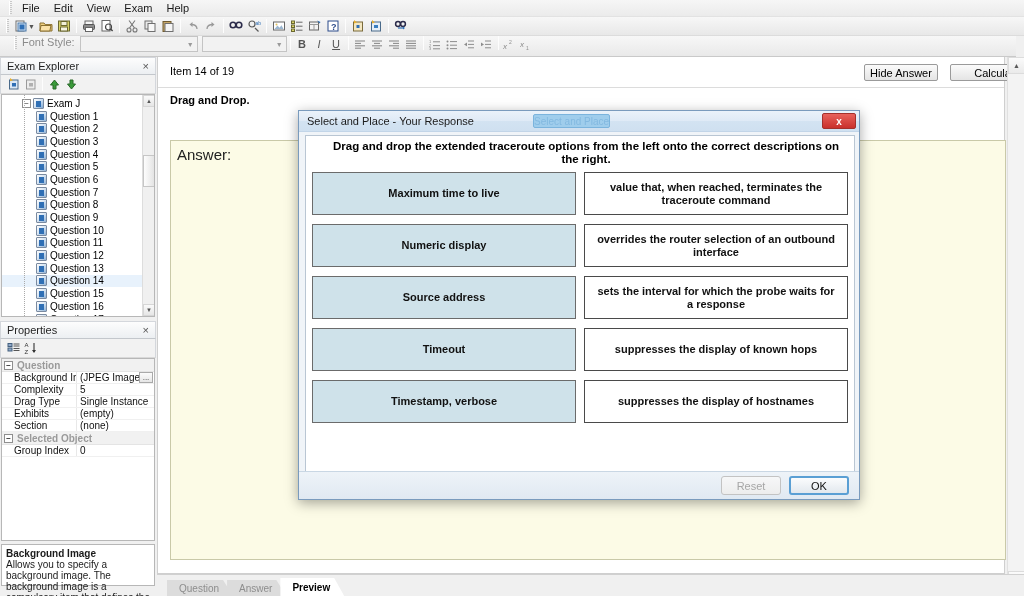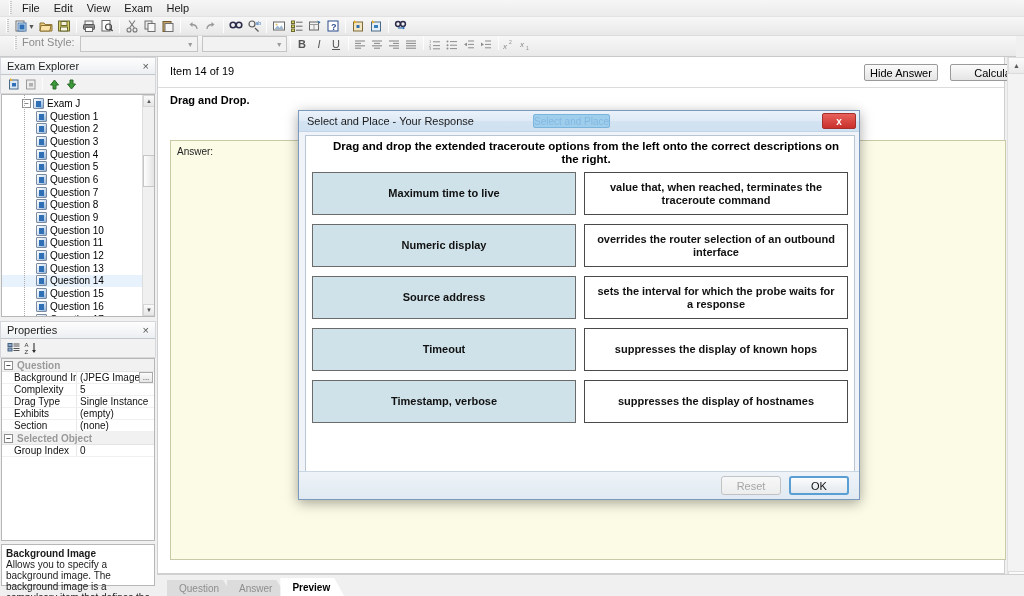--- a/index.html
+++ b/index.html
@@ -170,21 +170,21 @@
     position:absolute; top:7px; height:17px; font-size:11px;
     background:linear-gradient(to bottom,#fbfbfb,#e4e4e4);
     border:1px solid #9a9a9a; border-radius:2px; color:#000;
     display:flex;align-items:center;justify-content:center; cursor:default;
   }
   .hdr-sep { position:absolute; left:0; top:30px; width:846px; height:1px; background:#dcdcdc; }
   .answer-area {
     position:absolute; left:12px; top:83px; width:836px; height:420px;
     background:#fcfbe6; border:1px solid #c9c9a8;
   }
-  .answer-label { position:absolute; left:6px; top:5px; font-size:10px; color:#222; }
+  .answer-label { position:absolute; left:6px; top:5px; font-size:15px; color:#222; }
 
   
   .right-sb {
     position:absolute; right:0; top:57px; width:17px; height:531px;
     background:#f3f3f3; border-left:1px solid #e0e0e0;
   }
   .rsb-btn {
     width:17px;height:17px;display:flex;align-items:center;justify-content:center;
     font-size:7px;color:#5a5a5a;background:linear-gradient(to bottom,#fbfbfb,#eaeaea);
     border:1px solid #dcdcdc;

